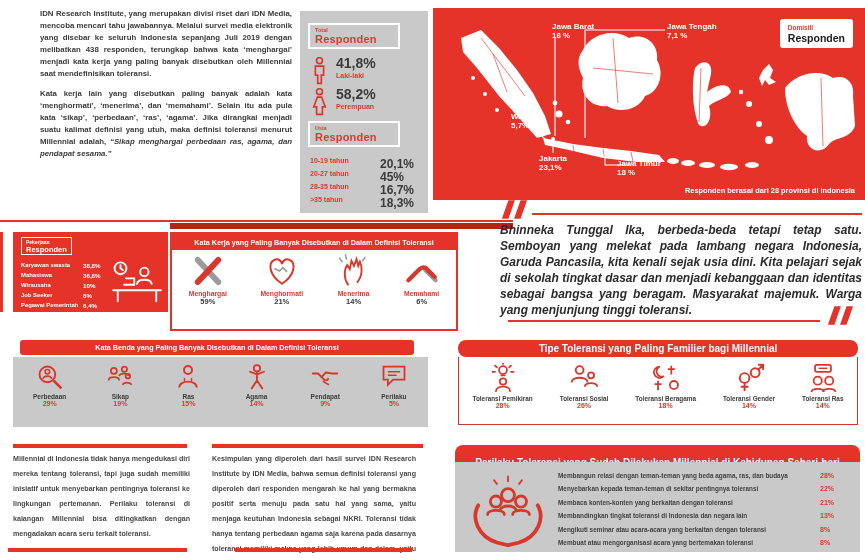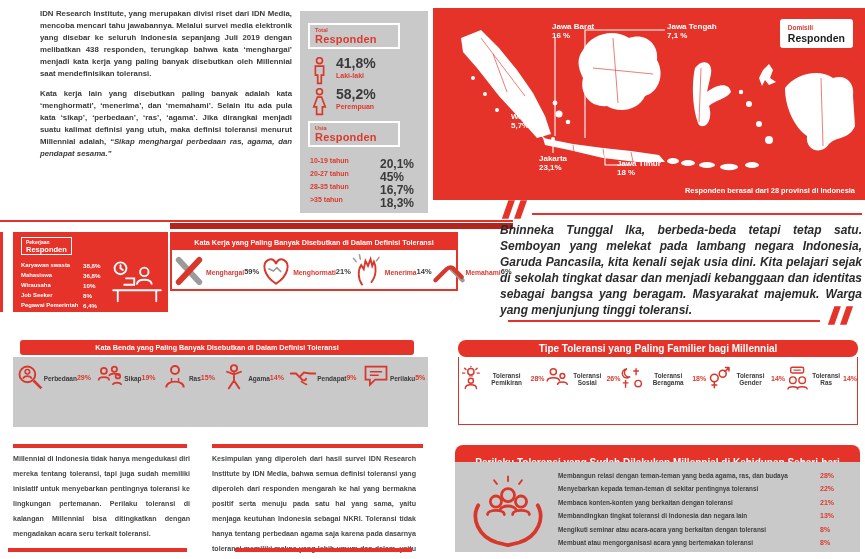--- a/index.html
+++ b/index.html
@@ -59,26 +59,26 @@
   .pekerjaan{left:13px;top:232px;width:155px;height:80px;background:var(--red);color:#fff;}
   .pk-box{position:absolute;left:8px;top:5px;border:1.5px solid #fff;padding:1px 4px;line-height:7px;}
   .pk-box .s{font-size:5px;font-weight:bold;}
   .pk-box .b{font-size:7.5px;font-weight:bold;}
   .pk-row{position:absolute;left:8px;width:92px;display:flex;font-size:5.9px;font-weight:bold;}
   .pk-row .pl{width:62px;}
   .pk-row .pv{font-size:6.2px;}
   .pk-icon{position:absolute;right:5px;bottom:8px;width:52px;height:44px;color:#fff;}
 
   
-  .kata-kerja{left:170px;top:232px;width:288px;height:59px;background:#fff;border:2px solid var(--red);box-sizing:border-box;}
+  .kata-kerja{left:170px;top:232px;width:288px;height:99px;background:#fff;border:2px solid var(--red);box-sizing:border-box;}
   .kk-header{height:16px;background:var(--red);display:flex;align-items:center;justify-content:center;
              color:#fff;font-size:7.2px;font-weight:bold;}
   .kk-body{display:flex;justify-content:space-around;align-items:flex-start;padding-top:4px;}
 
-  .stat{display:flex;flex-direction:row;align-items:center;text-align:center;}
+  .stat{display:flex;flex-direction:column;align-items:center;text-align:center;}
   .stat svg{color:#d8372c;}
   .stat .sl{font-weight:bold;margin-top:2px;}
   .stat .sv{font-weight:bold;}
   .kk-body .stat svg{width:34px;height:34px;}
   .kk-body .sl{font-size:6.8px;color:var(--redtx);}
   .kk-body .sv{font-size:7.5px;color:#3a3a3a;}
 
   
   .qmark{width:28px;height:19px;color:var(--red);}
   .qopen{left:500px;top:200px;}

